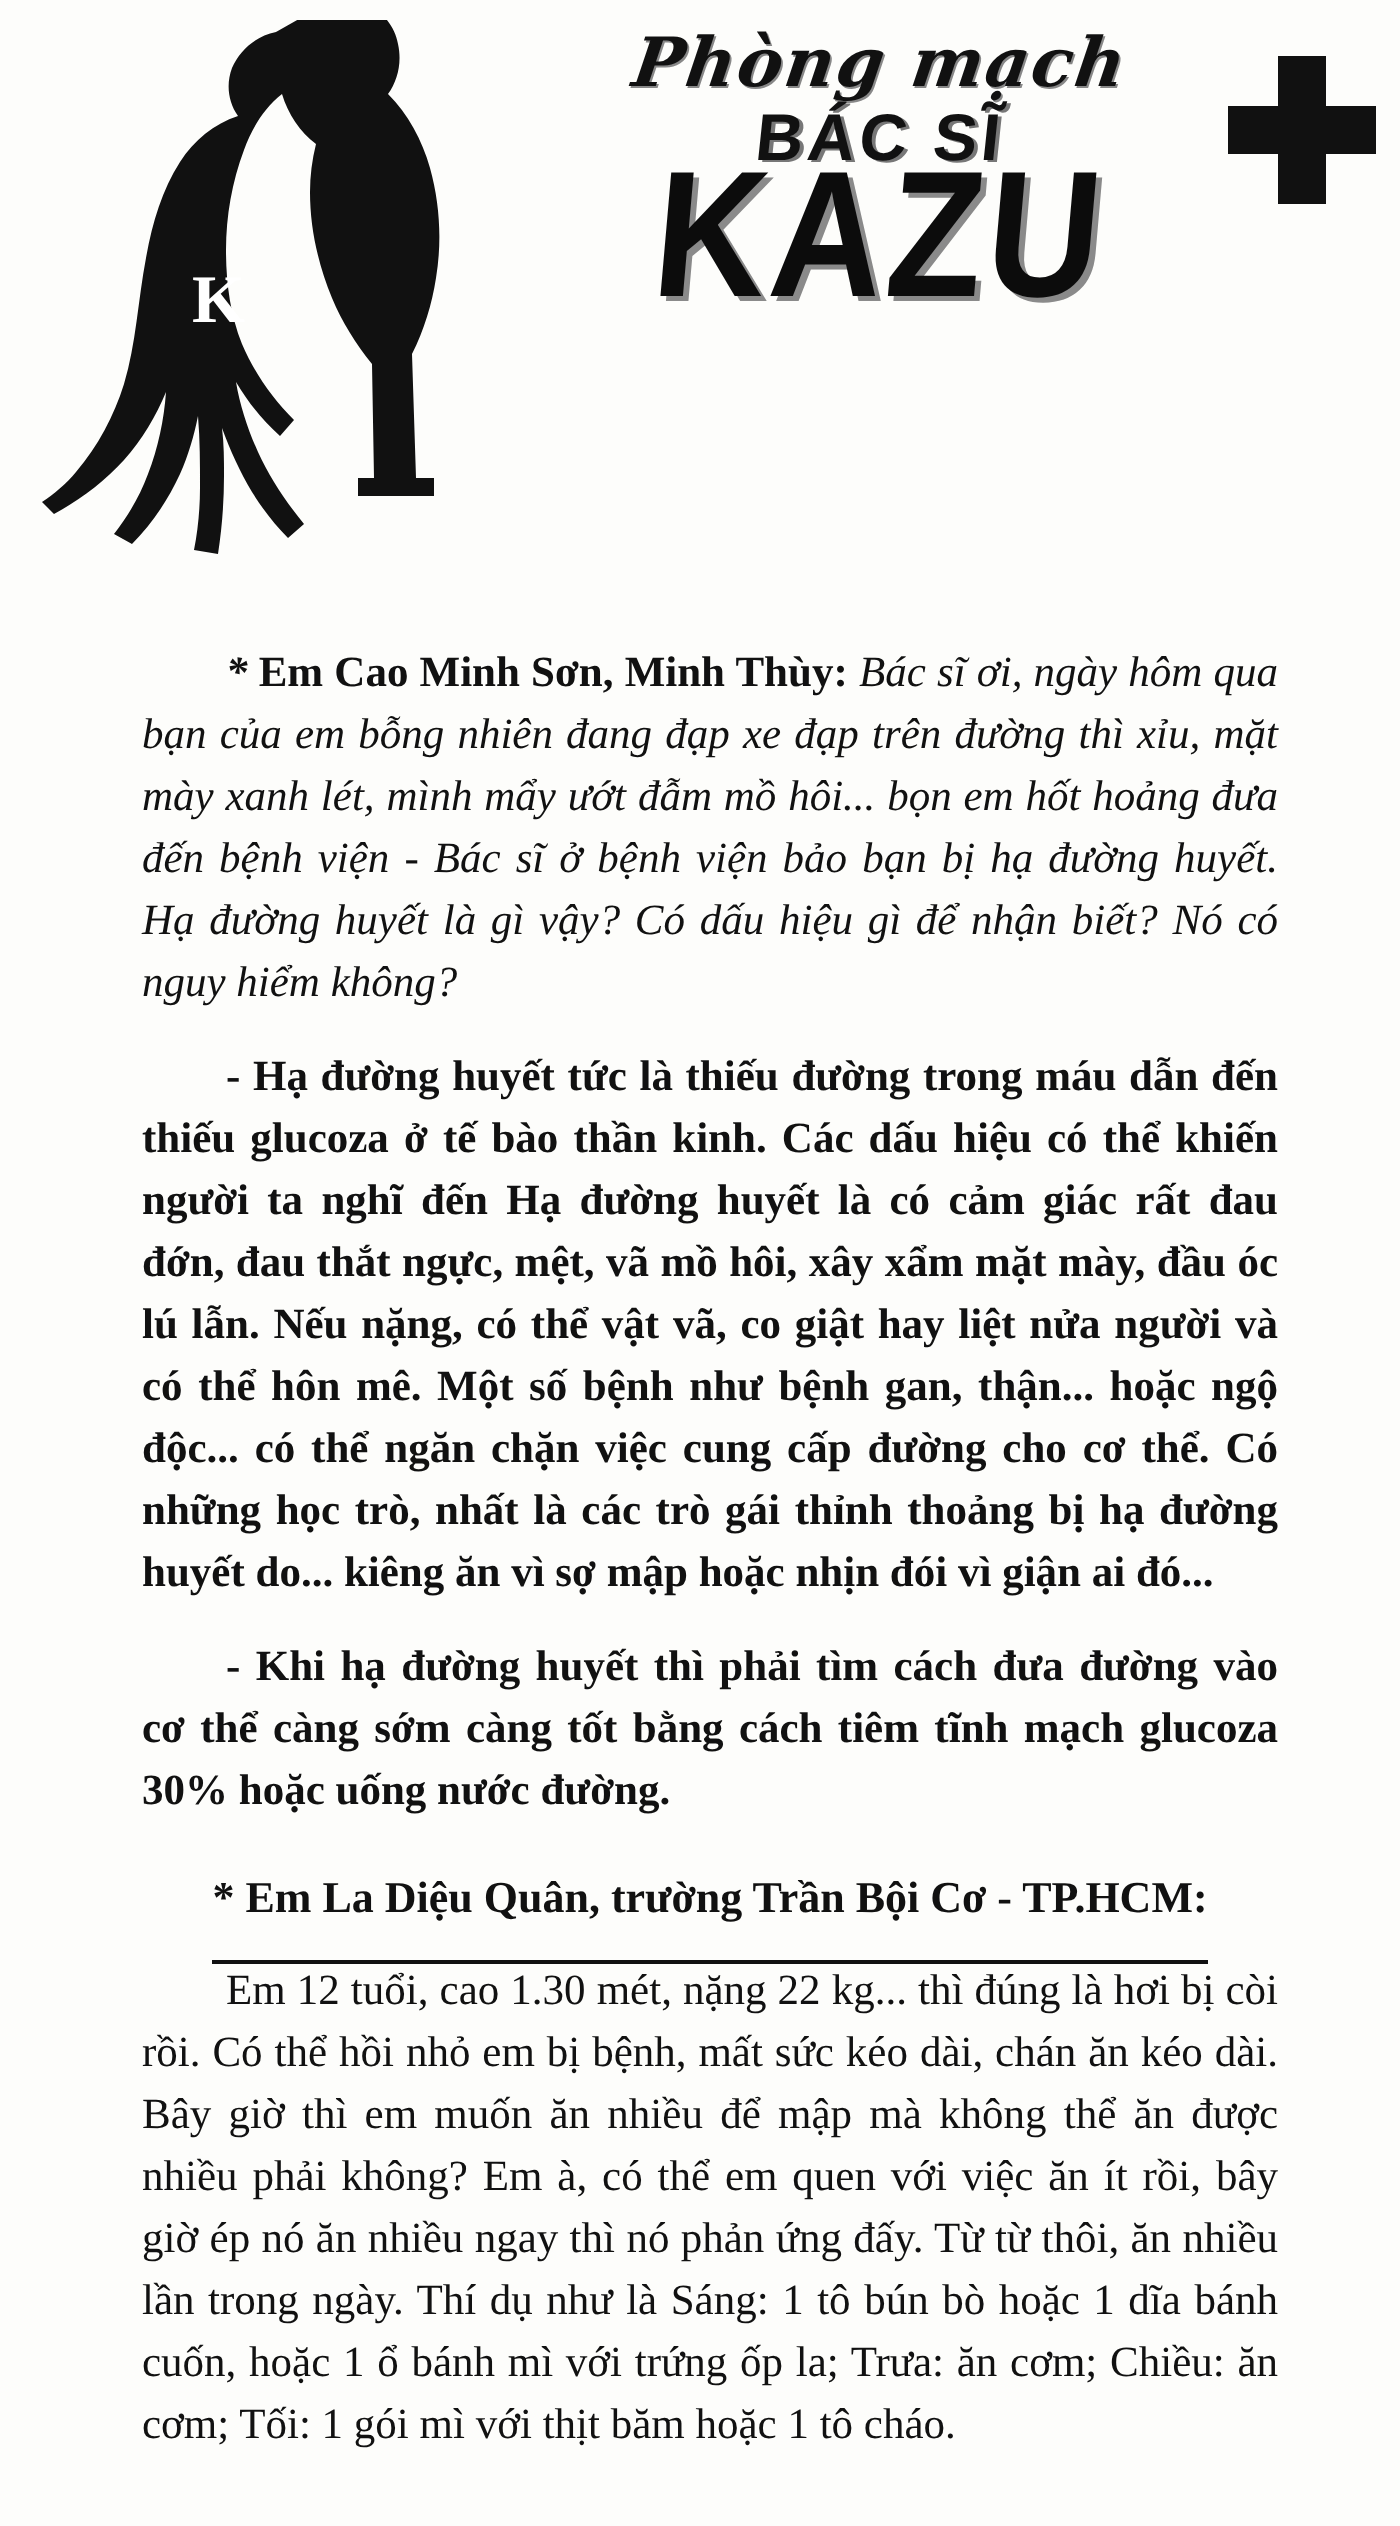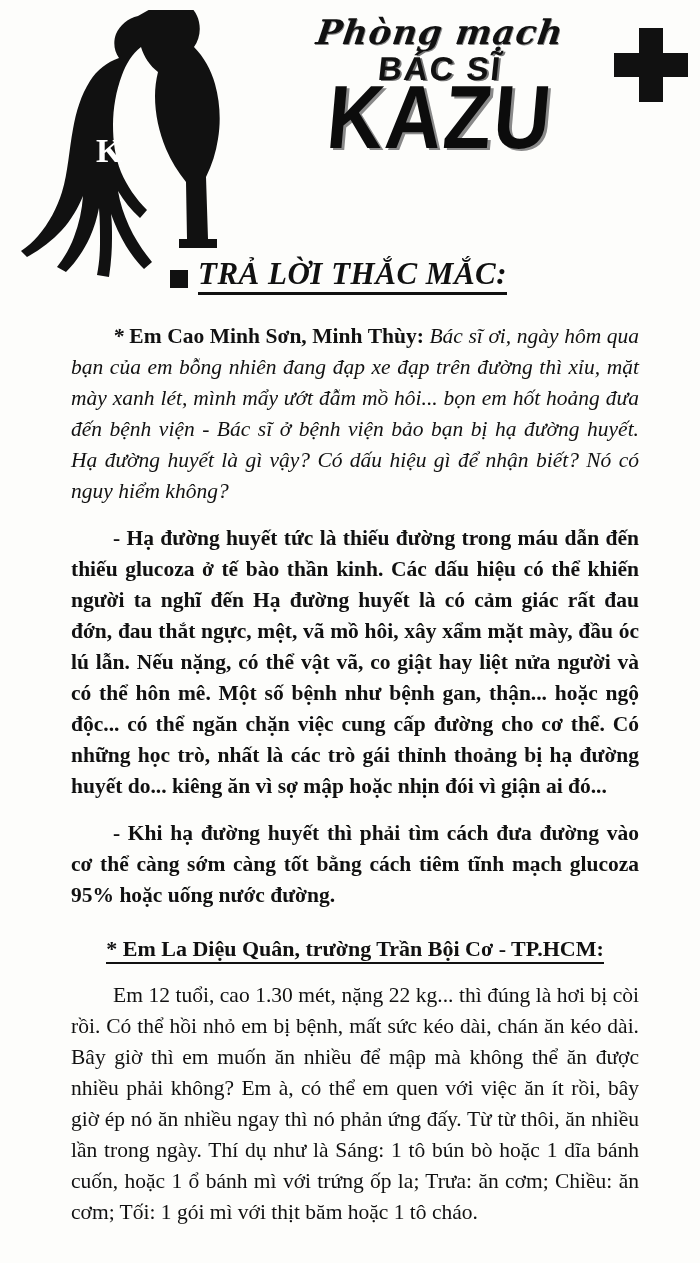--- a/index.html
+++ b/index.html
@@ -170,21 +170,21 @@
     margin: 4px 0 0 0;
     text-align: center;
     font-family: "Liberation Serif", serif;
     font-weight: bold;
     font-size: 22px;
     line-height: 30px;
     color: #111;
   }
   .subhead .u {
     border-bottom: 2px solid #111;
-    padding-bottom: 1px;
+    padding-bottom: 19px;
   }
 
   .spacer-sm { height: 3px; }
 </style>
 </head>
 <body>
 
 <div class="page">
 
   <div class="masthead">
@@ -207,36 +207,32 @@
       <div class="title-script">Phòng mạch</div>
       <div class="title-bacsi">BÁC SĨ</div>
       <div class="title-kazu">KAZU</div>
     </div>
 
     <div class="cross-icon">
       <div class="bar-h"></div>
       <div class="bar-v"></div>
     </div>
 
-    <div class="section-head">
-      <div class="bullet-square"></div>
-      <div class="section-title">TRẢ LỜI THẮC MẮC:</div>
-    </div>
   </div>
 
   <div class="body-col">
 
     <p class="para italic">
       <span class="q-star">*</span>
       <span class="q-name">Em Cao Minh Sơn, Minh Thùy:</span>
       <span>Bác sĩ ơi, ngày hôm qua bạn của em bỗng nhiên đang đạp xe đạp trên đường thì xỉu, mặt mày xanh lét, mình mẩy ướt đẫm mồ hôi... bọn em hốt hoảng đưa đến bệnh viện - Bác sĩ ở bệnh viện bảo bạn bị hạ đường huyết. Hạ đường huyết là gì vậy? Có dấu hiệu gì để nhận biết? Nó có nguy hiểm không?</span>
     </p>
 
     <p class="para dash">- Hạ đường huyết tức là thiếu đường trong máu dẫn đến thiếu glucoza ở tế bào thần kinh. Các dấu hiệu có thể khiến người ta nghĩ đến Hạ đường huyết là có cảm giác rất đau đớn, đau thắt ngực, mệt, vã mồ hôi, xây xẩm mặt mày, đầu óc lú lẫn. Nếu nặng, có thể vật vã, co giật hay liệt nửa người và có thể hôn mê. Một số bệnh như bệnh gan, thận... hoặc ngộ độc... có thể ngăn chặn việc cung cấp đường cho cơ thể. Có những học trò, nhất là các trò gái thỉnh thoảng bị hạ đường huyết do... kiêng ăn vì sợ mập hoặc nhịn đói vì giận ai đó...</p>
-    <p class="para dash">- Khi hạ đường huyết thì phải tìm cách đưa đường vào cơ thể càng sớm càng tốt bằng cách tiêm tĩnh mạch glucoza 95% hoặc uống nước đường.</p>
+    <p class="para dash">- Khi hạ đường huyết thì phải tìm cách đưa đường vào cơ thể càng sớm càng tốt bằng cách tiêm tĩnh mạch glucoza 30% hoặc uống nước đường.</p>
 
     <div class="spacer-sm"></div>
 
     <p class="subhead">
       <span class="u">
         <span>*</span>
         <span>Em La Diệu Quân, trường Trần Bội Cơ - TP.HCM:</span>
       </span>
     </p>
 

